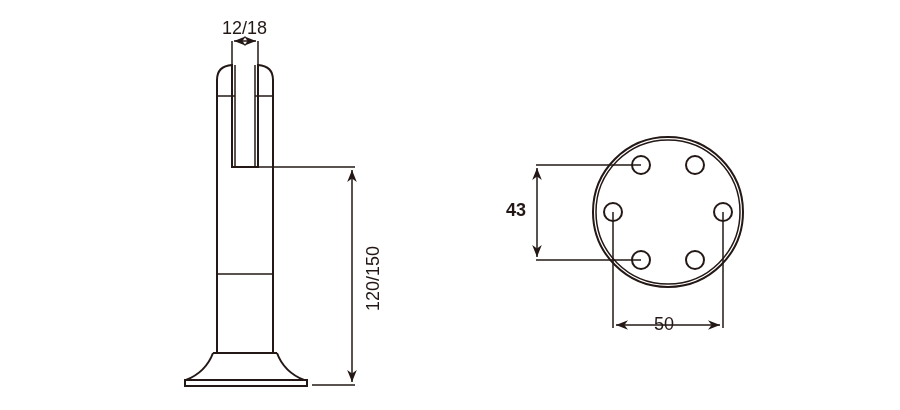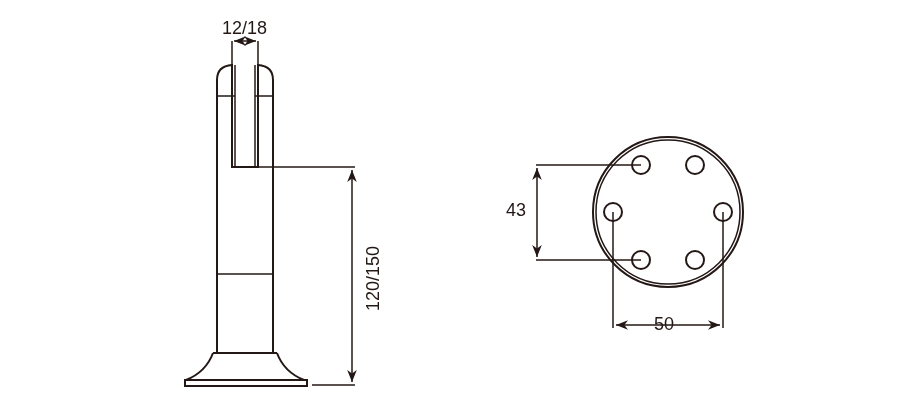--- a/index.html
+++ b/index.html
@@ -1,21 +1,21 @@
 <!DOCTYPE html>
 <html><head>
 <meta charset="utf-8">
 <style>
   html, body { margin:0; padding:0; background:#ffffff; }
   body { width:900px; height:410px; position:relative; overflow:hidden; font-family:"Liberation Sans", sans-serif; }
   svg { position:absolute; left:0; top:0; }
   .lbl { position:absolute; color:#231815; font-size:18px; white-space:nowrap; }
   #lbl-top { left:222px; top:18px; }
   #lbl-height { left:333px; top:268px; transform:rotate(-90deg); transform-origin:center; width:80px; text-align:center; }
-  #lbl-43 { left:506px; top:200px; }
+  #lbl-43 { left:506px; top:200px;font-weight:bold; }
   #lbl-50 { left:654px; top:314px; }
 </style>
 </head>
 <body>
 
 <svg width="900" height="410" viewBox="0 0 900 410">
   <defs>
     <marker id="arr" viewBox="0 0 10 10" refX="10" refY="5" markerWidth="8" markerHeight="8" orient="auto-start-reverse">
       <path d="M0,1 L10,5 L0,9 L3,5 z" fill="#231815"></path>
     </marker>

